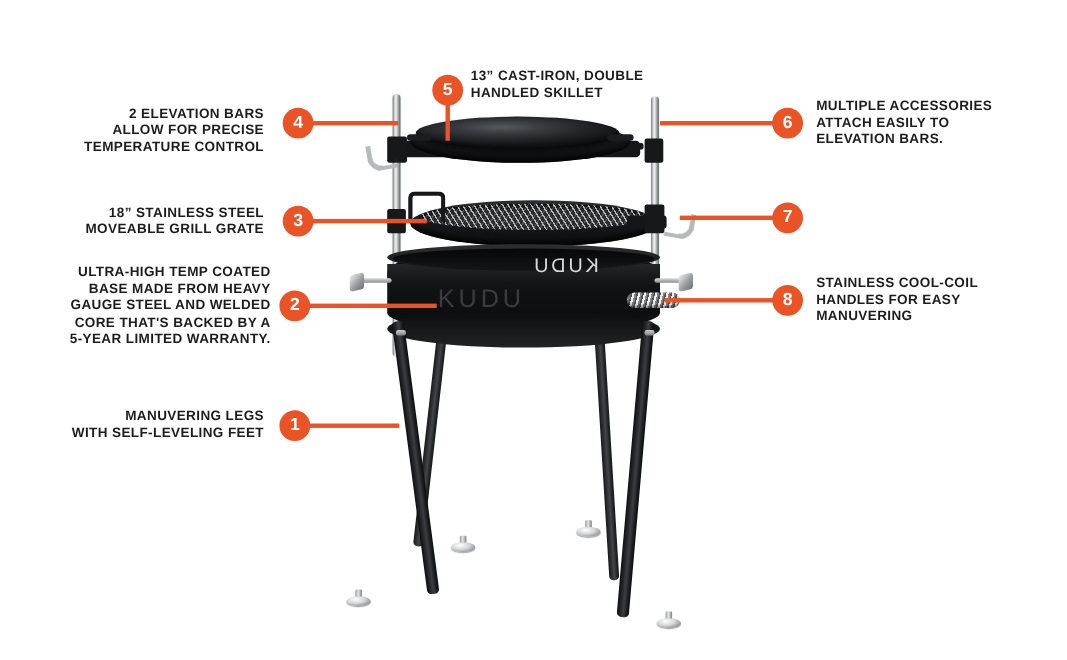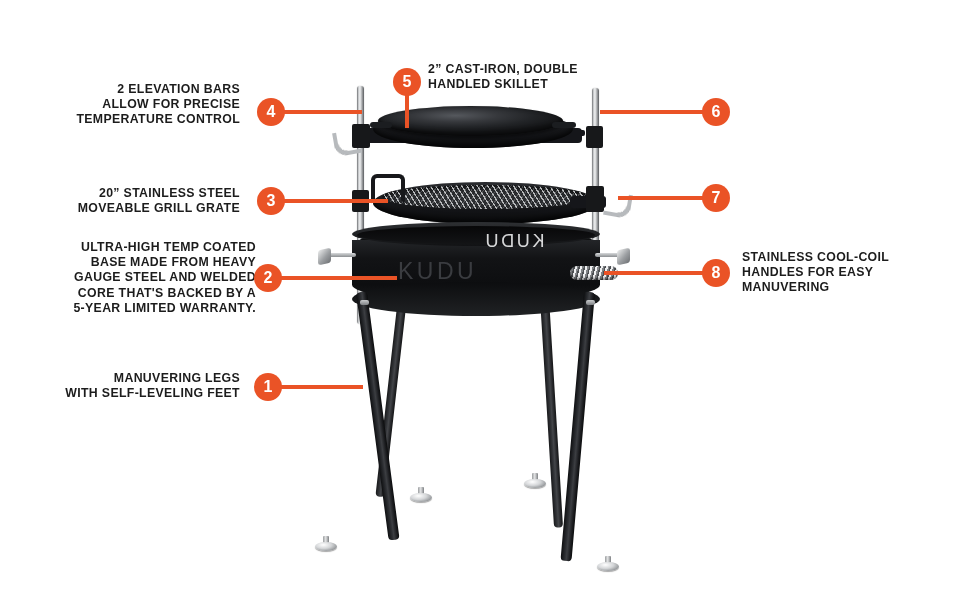--- a/index.html
+++ b/index.html
@@ -301,29 +301,32 @@
   <div class="marker" style="left:254px;top:264px;">2</div>
   <div class="marker" style="left:257px;top:187px;">3</div>
   <div class="marker" style="left:257px;top:98px;">4</div>
   <div class="marker" style="left:393px;top:68px;">5</div>
   <div class="marker" style="left:702px;top:98px;">6</div>
   <div class="marker" style="left:702px;top:184px;">7</div>
   <div class="marker" style="left:702px;top:259px;">8</div>
 
   <div class="callout-text ct-left" style="left:20px;top:371px;width:220px;">MANUVERING LEGS
 WITH SELF-LEVELING FEET</div>
-  <div class="callout-text ct-left" style="left:36px;top:240px;width:220px;">ULTRA-HIGH TEMP COATED
+  <div class="callout-text ct-left" style="left:26px;top:240px;width:220px;">ULTRA-HIGH TEMP COATED
 BASE MADE FROM HEAVY
 GAUGE STEEL AND WELDED
 CORE THAT'S BACKED BY A
 5-YEAR LIMITED WARRANTY.</div>
-  <div class="callout-text ct-left" style="left:20px;top:186px;width:220px;">20” STAINLESS STEEL
+  <div class="callout-text ct-left" style="left:20px;top:186px;width:220px;">18” STAINLESS STEEL
 MOVEABLE GRILL GRATE</div>
-  <div class="callout-text ct-left" style="left:20px;top:82px;width:220px;">2 ELEVATION BARS
+  <div class="callout-text ct-left" style="left:20px;top:96px;width:220px;">2 ELEVATION BARS
 ALLOW FOR PRECISE
 TEMPERATURE CONTROL</div>
-  <div class="callout-text ct-right" style="left:428px;top:62px;width:240px;">2” CAST-IRON, DOUBLE
+  <div class="callout-text ct-right" style="left:428px;top:62px;width:240px;">13” CAST-IRON, DOUBLE
 HANDLED SKILLET</div>
+  <div class="callout-text ct-right" style="left:742px;top:89px;width:215px;">MULTIPLE ACCESSORIES
+ATTACH EASILY TO
+ELEVATION BARS.</div>
   <div class="callout-text ct-right" style="left:742px;top:250px;width:215px;">STAINLESS COOL-COIL
 HANDLES FOR EASY
 MANUVERING</div>
 
 </div>
 
 </body></html>

